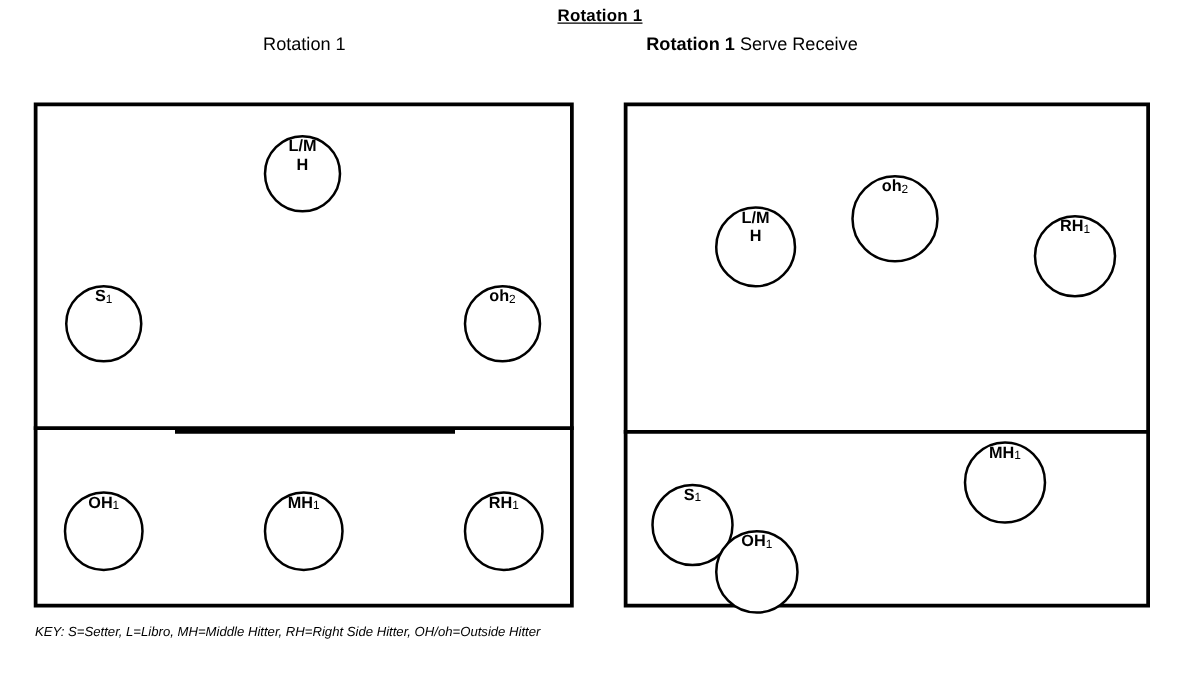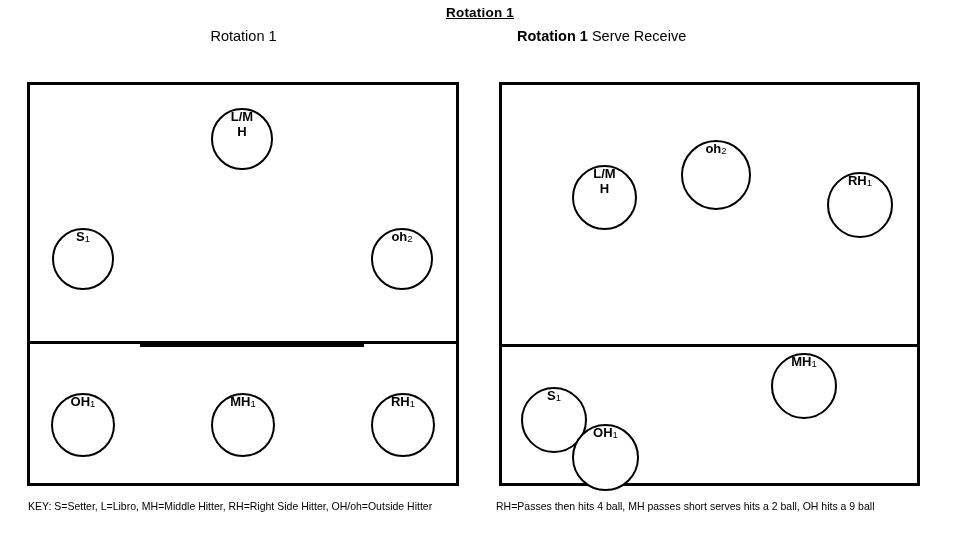--- a/index.html
+++ b/index.html
@@ -96,21 +96,21 @@
     position: relative;
     bottom: -1px;
   }
 
   
   .footnote {
     position: absolute;
     font-size: 10.5px;
     white-space: nowrap;
   }
-  #key-note      { left: 28px;  top: 500px; }
+  #key-note      { left: 28px;  top: 500px; font-style: italic; }
   #strategy-note { left: 496px; top: 500px; }
 </style>
 </head>
 <body>
 
 <div id="page">
 
   <div class="doc-title">Rotation 1</div>
 
   <div class="panel-title panel-title-left">
@@ -171,15 +171,14 @@
   <div class="player" style="left:521px; top:387px; width:66px; height:66px;">
     <span class="plabel"><span>S</span><sub>1</sub></span>
   </div>
 
   <div class="player" style="left:572px; top:424px; width:67px; height:67px;">
     <span class="plabel"><span>OH</span><sub>1</sub></span>
   </div>
 
   <div class="footnote" id="key-note">KEY:  S=Setter, L=Libro, MH=Middle Hitter, RH=Right Side Hitter, OH/oh=Outside Hitter</div>
 
-  <div class="footnote" id="strategy-note">RH=Passes then hits 4 ball, MH passes short serves hits a 2 ball, OH hits a 9 ball</div>
 
 </div>
 
 </body></html>

